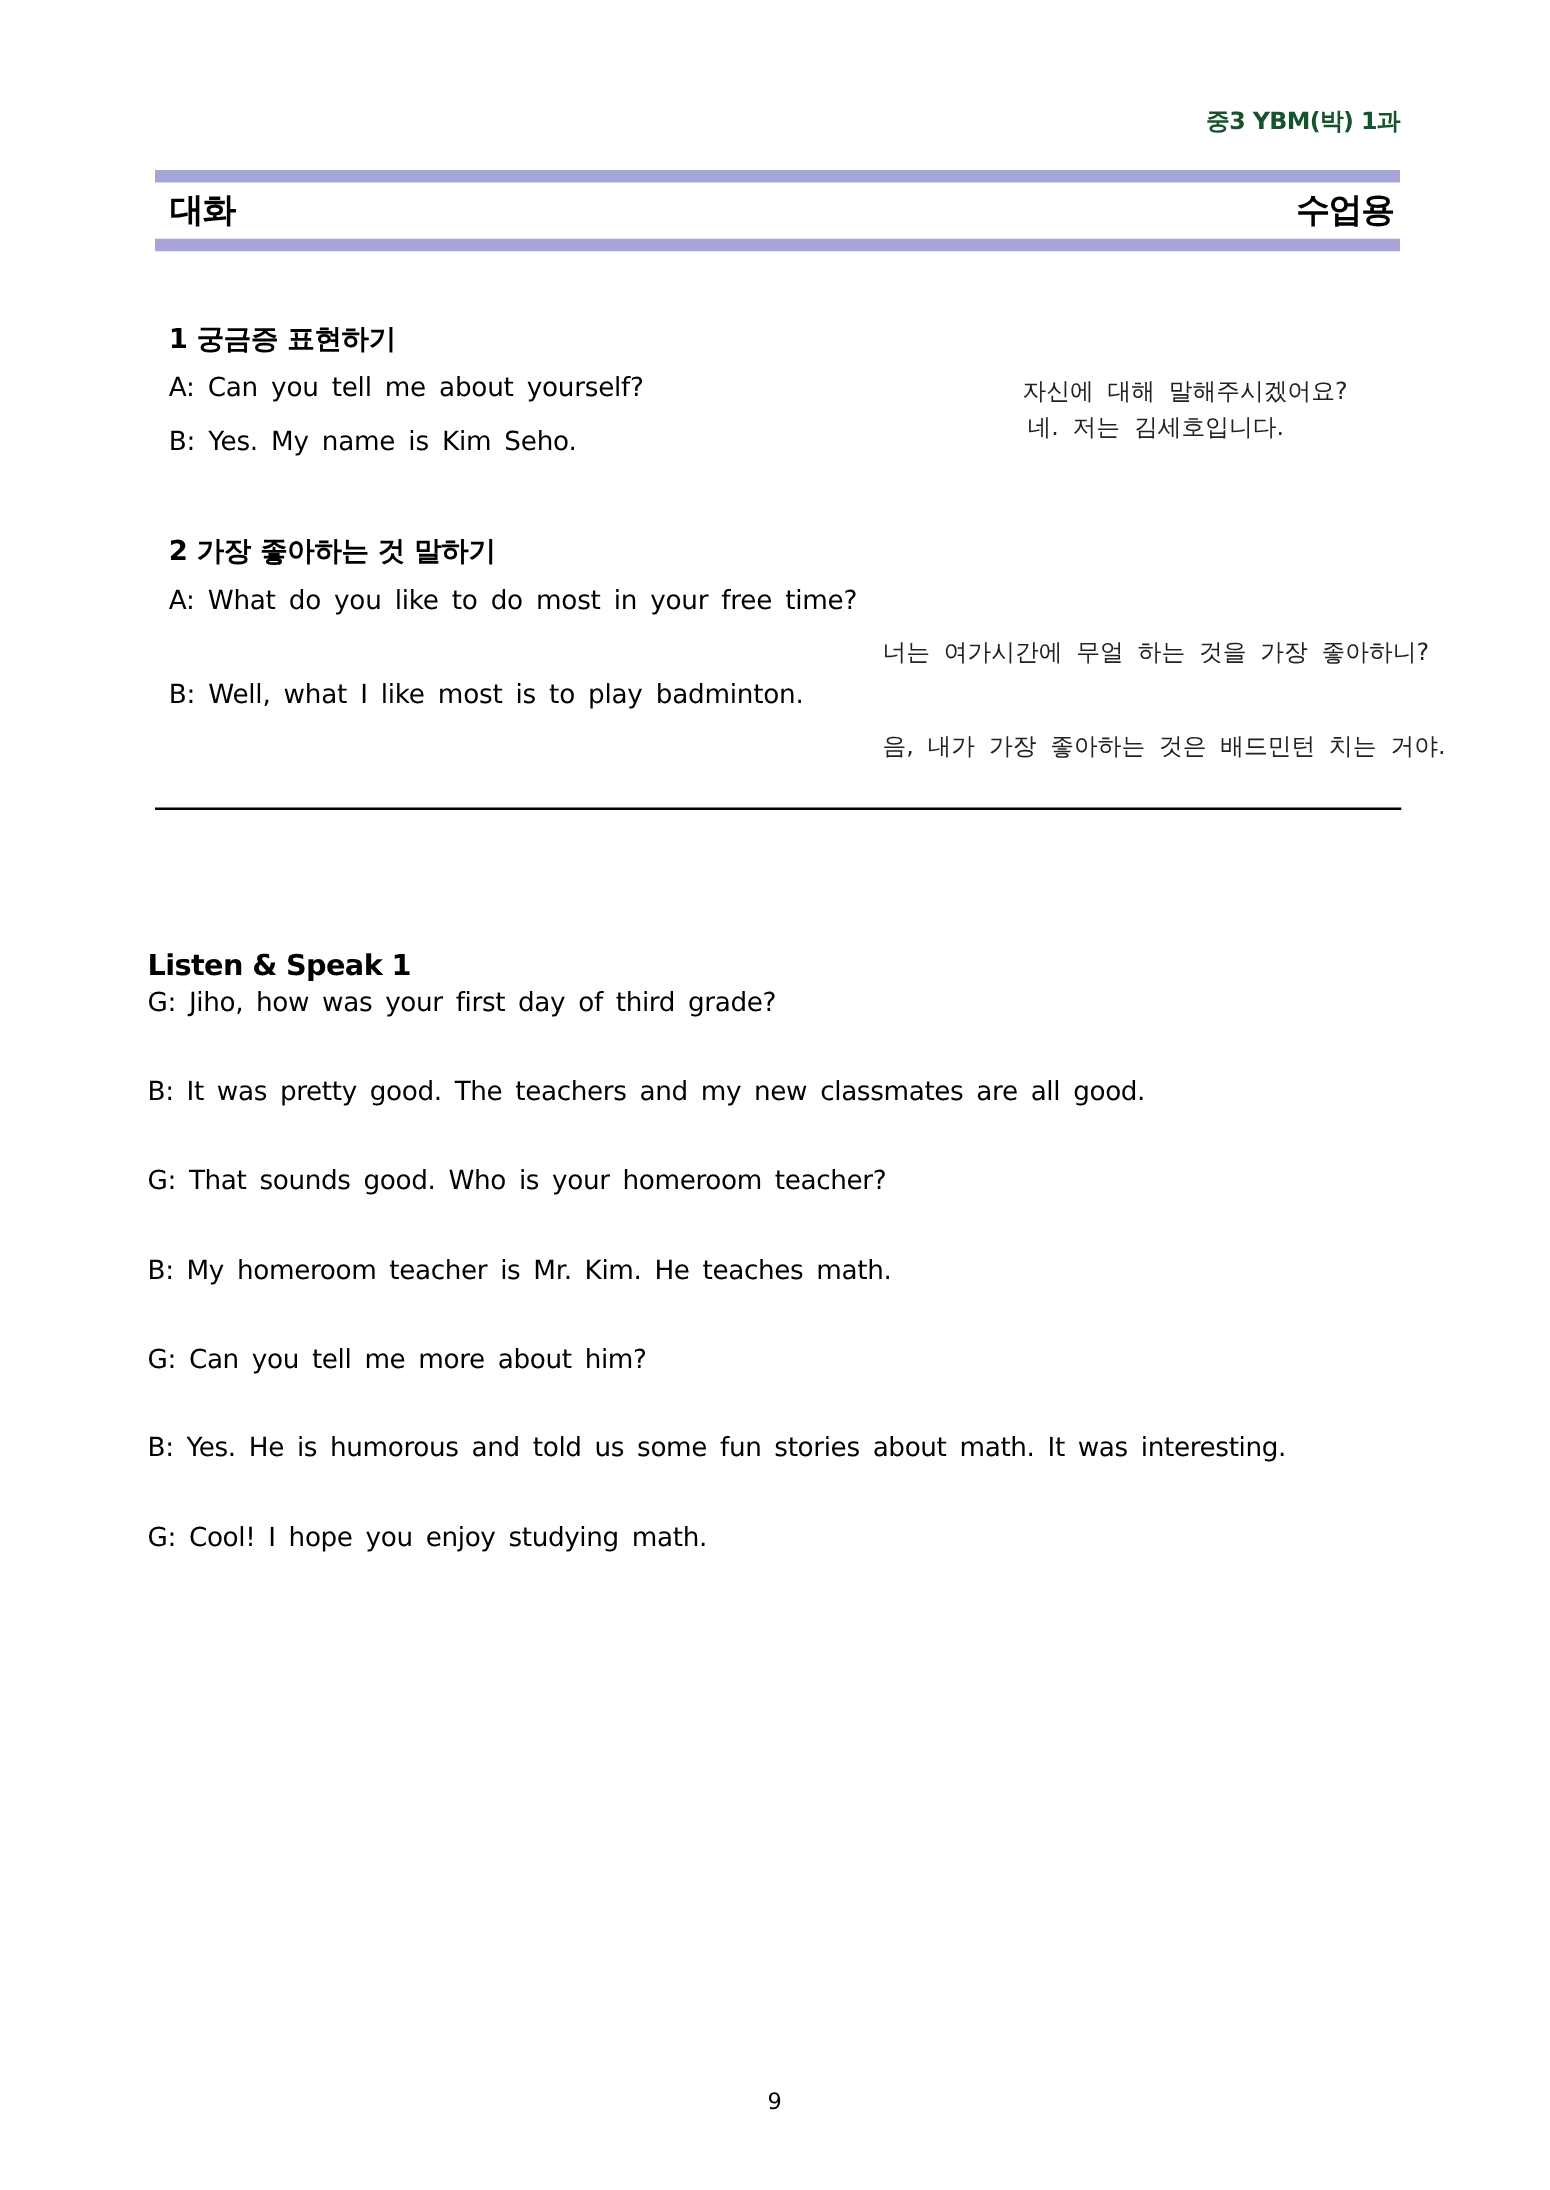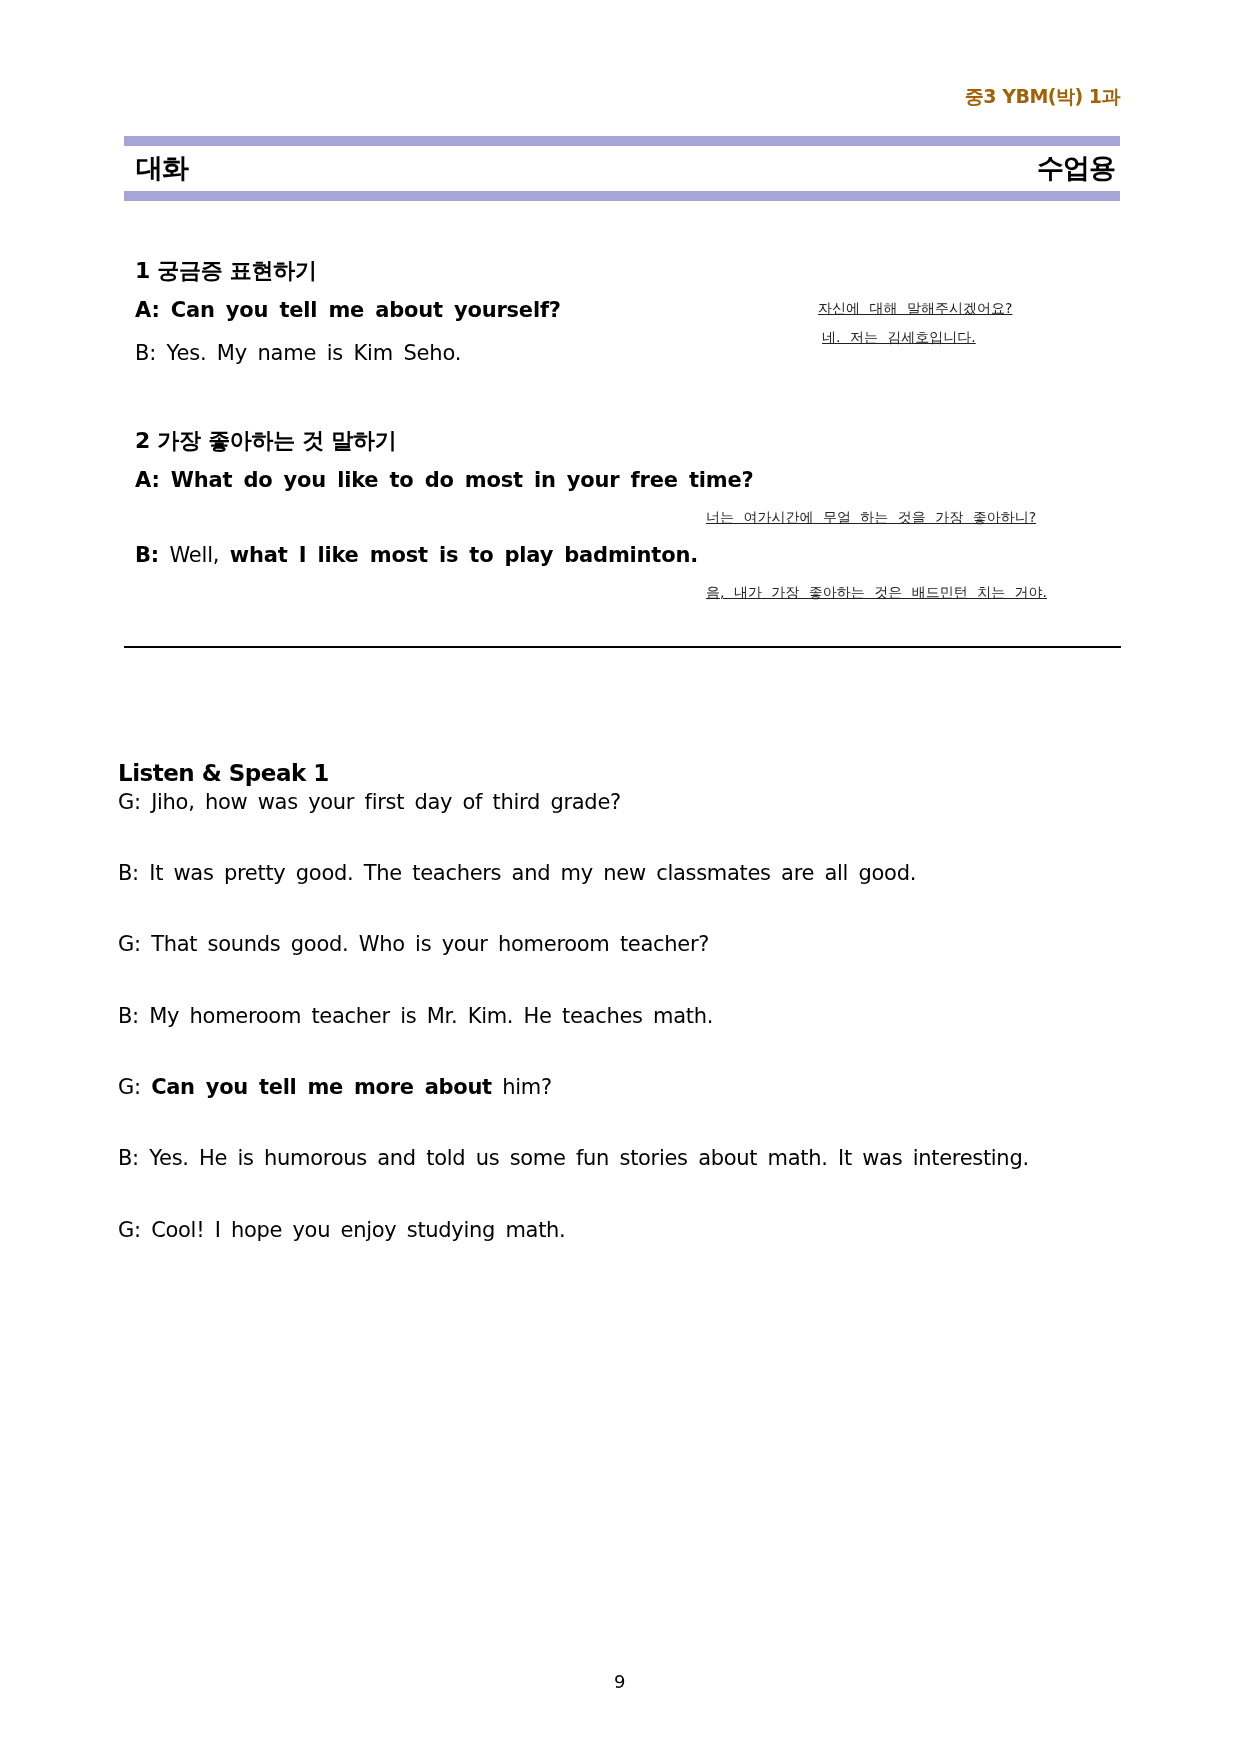--- a/index.html
+++ b/index.html
@@ -15,21 +15,21 @@
       font-family: "DejaVu Sans", "Liberation Sans", sans-serif;
       color: #000;
     }
     .abs { position: absolute; white-space: nowrap; }
 
     .header-tag {
       right: 120px;
       top: 84px;
       font-size: 19px;
       font-weight: bold;
-      color: #a16207;
+      color: #14532d;
       letter-spacing: -0.5px;
     }
     .bar {
       position: absolute;
       left: 124px;
       width: 996px;
       height: 10px;
       background: #a7a5d8;
     }
     .bar-top { top: 136px; }
@@ -49,26 +49,25 @@
       font-weight: bold;
       letter-spacing: -0.3px;
       text-align: right;
     }
     .dlg {
       left: 135px;
       font-size: 21px;
       letter-spacing: -0.2px;
       word-spacing: 4px;
     }
-    .bold { font-weight: bold; }
+    .bold { font-weight: normal; }
     .kr {
-      font-size: 14px;
+      font-size: 19px;
       color: #222;
       word-spacing: 5px;
-      text-decoration: underline;
     }
 
     .divider {
       position: absolute;
       left: 124px;
       width: 997px;
       top: 646px;
       height: 0;
       border-top: 2px solid #000;
     }

